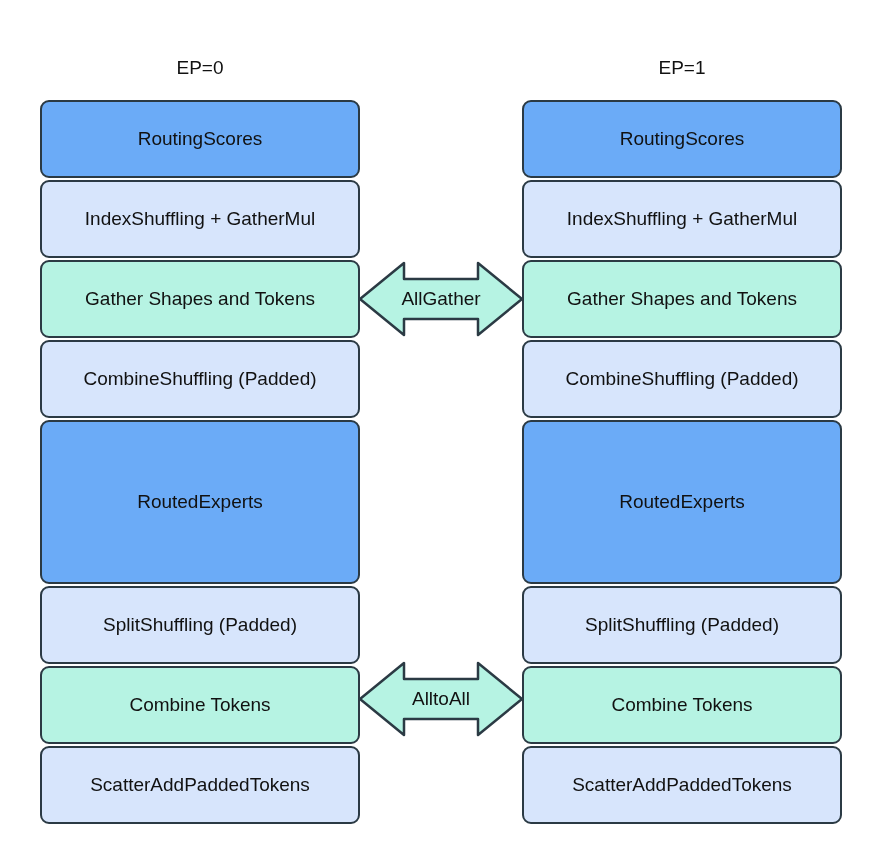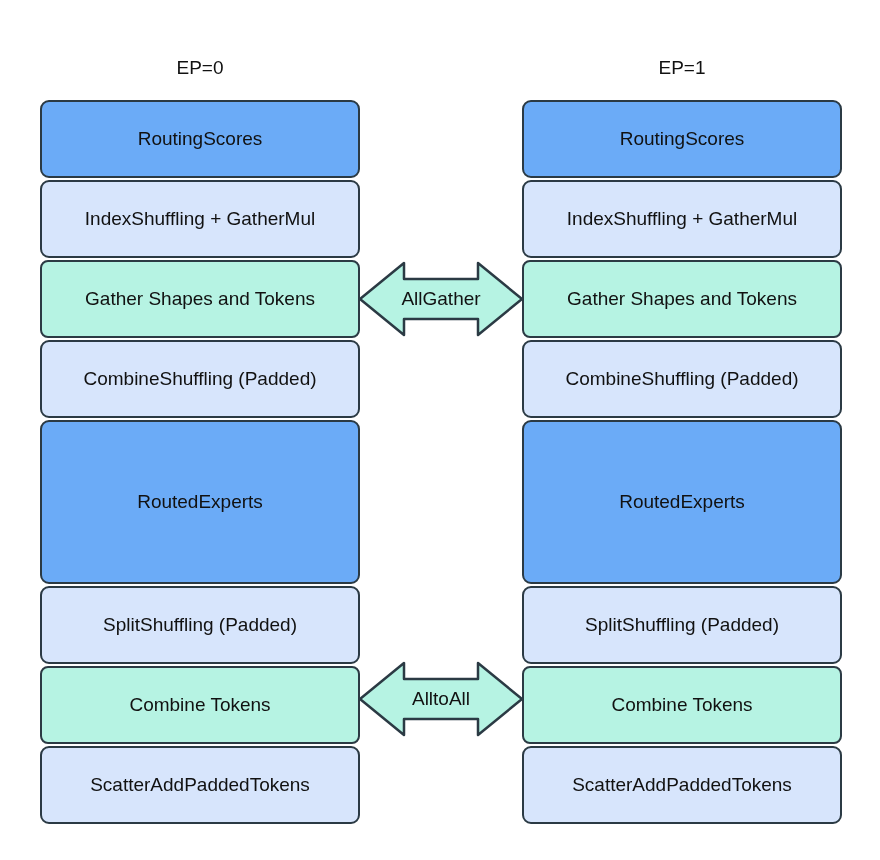--- a/index.html
+++ b/index.html
@@ -31,21 +31,21 @@
     height: 78px;
     border: 2.5px solid var(--border, #2b3a44);
     border-radius: 9px;
     display: flex; align-items: center; justify-content: center;
     font-size: 19px; text-align: center;
     color: var(--text);
   }
   .box.tall { height: 164px; }
   .c-blue  { background: var(--blue, #6babf7); }
   .c-light { background: var(--light-blue, #d7e5fc); }
-  .c-teal  { background: var(--teal, #b6f3e3); border-radius: 8px; }
+  .c-teal  { background: var(--teal, #b6f3e3); }
 
   .connector {
     position: absolute; left: 357px; width: 168px; height: 78px;
   }
   .connector.first  { top: 260px; }
   .connector.second { top: 660px; }
   .connector svg { display: block; width: 168px; height: 78px; }
   .connector .arrow-label {
     position: absolute; left: 0; top: 0; width: 100%; height: 100%;
     display: flex; align-items: center; justify-content: center;

